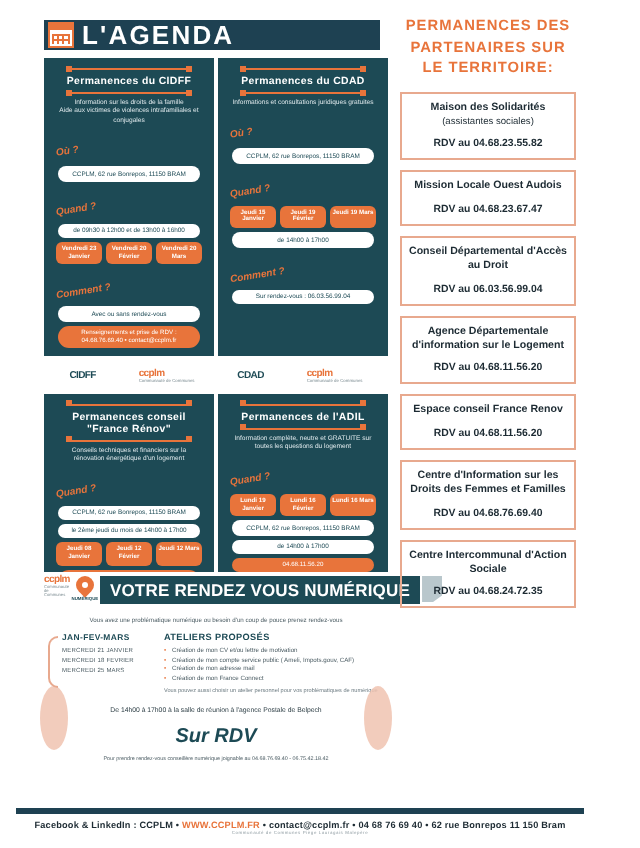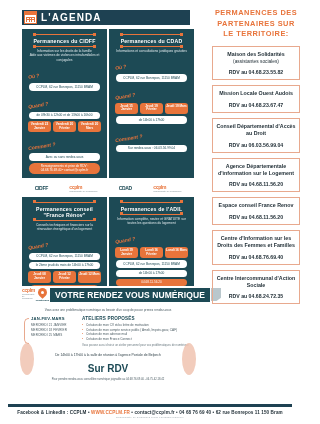--- a/index.html
+++ b/index.html
@@ -24,21 +24,21 @@
   .cal-icon:before{
     content:"";position:absolute;left:0;top:0;right:0;height:3px;background:#e8743b;
   }
   .cal-icon:after{
     content:"";position:absolute;left:1px;top:4.5px;right:1px;bottom:1px;
     background:
       repeating-linear-gradient(to right,#e8743b 0 1px,transparent 1px 2.6px),
       repeating-linear-gradient(to bottom,#e8743b 0 1px,transparent 1px 2.4px);
   }
   .header-title{
-    color:#ffffff;font-size:10px;letter-spacing:1.1px;font-weight:700;
+    color:#ffffff;font-size:13px;letter-spacing:1.1px;font-weight:700;
   }
 
   
   .panels{ position:absolute; left:22px; top:29px; width:172px; }
   .panel{
     background:#1d4a55; color:#ffffff; position:relative;
     padding:4px 4px 3px 4px; margin-bottom:2px;
   }
   .panel-row{ display:flex; gap:2px; }
   .panel-half{ width:85px; }
@@ -122,31 +122,31 @@
   .month-line{ font-size:3px;color:#4a5b62;line-height:1.6;letter-spacing:.1px; }
   .ateliers{ flex:1; }
   .at-title{ font-size:4.6px;font-weight:700;color:#1d4a55;letter-spacing:.2px;margin-bottom:2px; }
   .at-item{ font-size:3.1px;color:#4a5b62;line-height:1.5;padding-left:4px;position:relative; }
   .at-item:before{ content:"•";position:absolute;left:0;color:#e8743b; }
   .at-note{ font-size:2.8px;color:#6b7a80;margin-top:2px;line-height:1.4; }
   .sched{
     font-size:3.4px;color:#2d3e45;text-align:center;margin-top:5px;line-height:1.4;
   }
   .rdv-line{ text-align:center;margin-top:1px; }
-  .rdv-line span{ font-size:10px;font-weight:700;color:#1d4a55;}
+  .rdv-line span{ font-size:10px;font-weight:700;color:#1d4a55;font-style:italic; }
   .foot-note{ font-size:2.7px;color:#4a5b62;text-align:center;margin-top:2px; }
   .hand-l,.hand-r{
     position:absolute;width:14px;height:32px;background:#f0c3b0;border-radius:50%;
     opacity:.85;
   }
   .hand-l{ left:-2px;bottom:6px; }
   .hand-r{ right:-2px;bottom:6px; }
 
   
-  .right{ position:absolute; left:200px; top:8px; width:88px;margin-left:12px; }
+  .right{ position:absolute; left:200px; top:8px; width:88px; }
   .right-title{
     color:#e8743b;font-size:7.4px;font-weight:700;text-align:center;
     letter-spacing:.5px;line-height:1.45;margin-bottom:6px;
   }
   .pcard{
     border:1px solid #e8a98e;padding:4px 3px;margin-bottom:5px;text-align:center;
   }
   .pcard-name{ font-size:5.3px;font-weight:700;color:#1d2b33;line-height:1.4; }
   .pcard-sub{ font-size:4.8px;color:#1d2b33;line-height:1.4;font-weight:400; }
   .pcard-rdv{ font-size:5.2px;font-weight:700;color:#1d2b33;margin-top:4px; }

